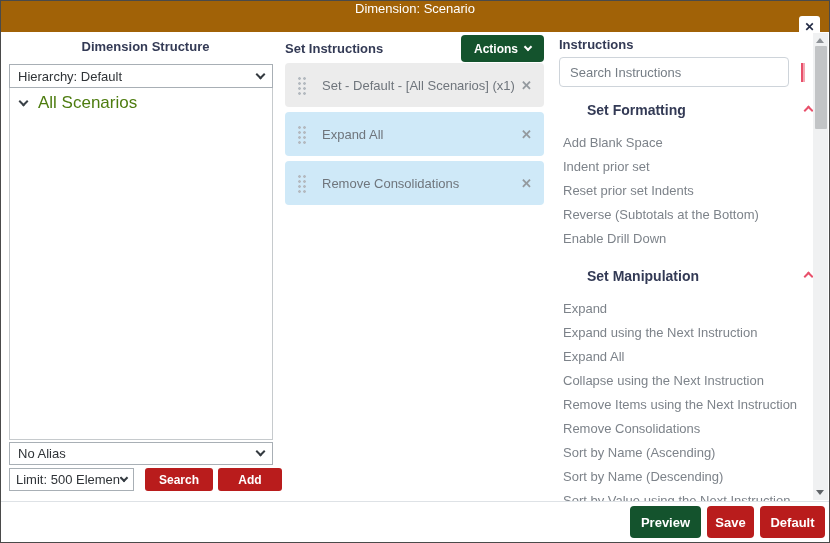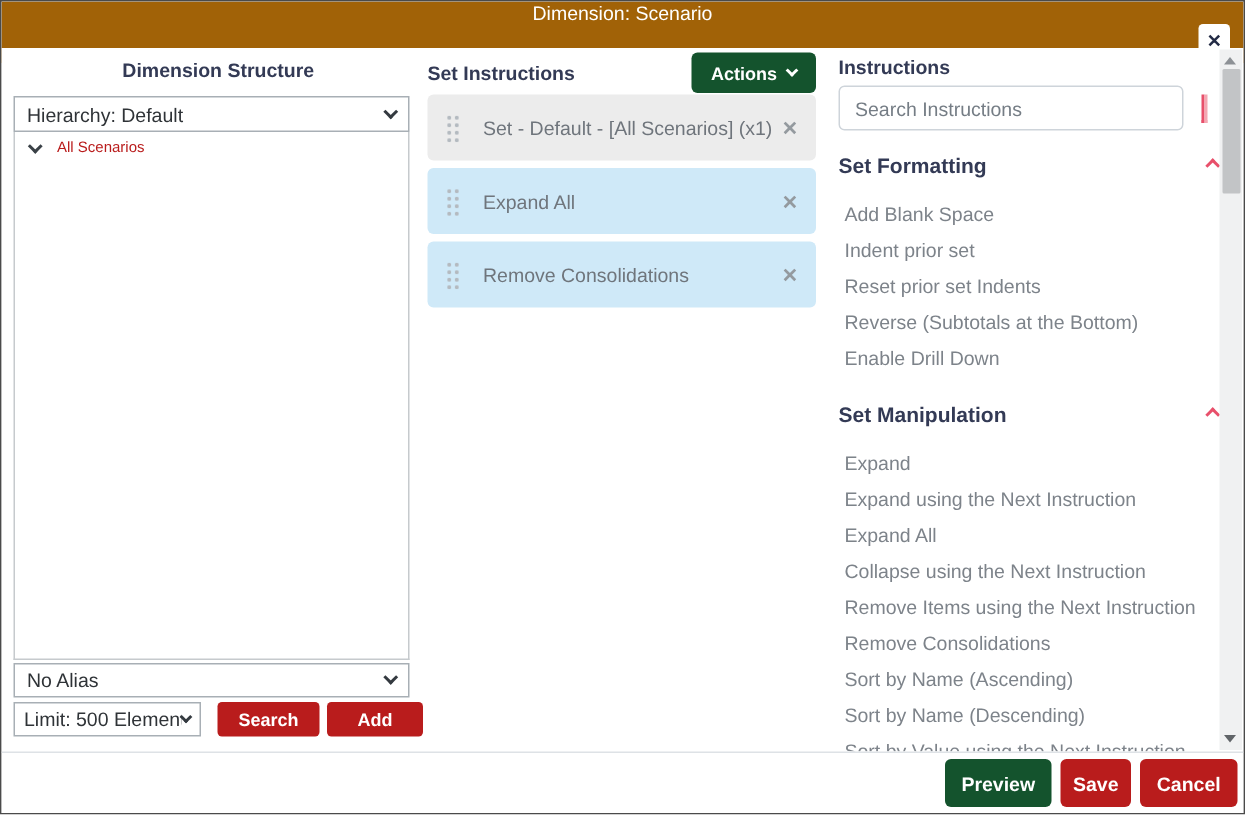--- a/index.html
+++ b/index.html
@@ -74,21 +74,21 @@
   .tree-row {
     display: flex; align-items: center;
     padding: 5px 6px;
     cursor: pointer;
   }
   .tree-chev {
     width: 7px; height: 7px;
     border-right: 2px solid #3a4147; border-bottom: 2px solid #3a4147;
     transform: rotate(45deg); margin: -3px 4px 0 4px;
   }
-  .tree-label { font-size: 10px; color: #b91c1c; margin-left: 7px; }
+  .tree-label { font-size: 17px; color: #4d7c0f; margin-left: 7px; }
 
   .alias-select { margin-top: 2px; height: 23px; }
   .bottom-row { display: flex; margin-top: 3px; align-items: center; }
   .limit-select { width: 125px; height: 23px; padding: 0 6px; }
   .btn {
     border: none; border-radius: 3px;
     color: #fff; font-size: 12px; font-weight: bold;
     font-family: "Liberation Sans", sans-serif;
     display: flex; align-items: center; justify-content: center;
     cursor: pointer;
@@ -156,21 +156,21 @@
     width: 7px; height: 7px;
     border-right: 2px solid #e8506b; border-bottom: 2px solid #e8506b;
     transform: rotate(-135deg);
     margin: 0 auto;
   }
   .chev-up.light { border-color: #f4a7b2; margin-top: -3px; }
   .section-header {
     display: flex; align-items: center; justify-content: space-between;
     margin-top: 15px;
   }
-  .section-title { font-size: 14px; font-weight: bold; color: #333a55; line-height: 17px; }
+  .section-title { font-size: 14px; font-weight: bold; color: #333a55; line-height: 17px; margin-left: 28px; }
   .section-header .chev-up { margin: 0 3px 0 0; cursor: pointer; }
   .sec2 { margin-top: 18px; }
   .instr-list { margin-top: 11px; }
   .instr-list-item {
     height: 24px; display: flex; align-items: center;
     font-size: 13px; color: #7d838a;
     padding-left: 4px;
     cursor: pointer;
     white-space: nowrap;
   }
@@ -321,16 +321,16 @@
 
   <div class="scrollbar">
     <div class="sb-arrow-up"></div>
     <div class="sb-thumb"></div>
     <div class="sb-arrow-down"></div>
   </div>
 
   <div class="footer">
     <button class="btn btn-blue preview-btn">Preview</button>
     <button class="btn btn-teal save-btn">Save</button>
-    <button class="btn btn-teal cancel-btn">Cancel</button>
+    <button class="btn btn-teal cancel-btn">Default</button>
   </div>
 
 </div>
 
 </body></html>

